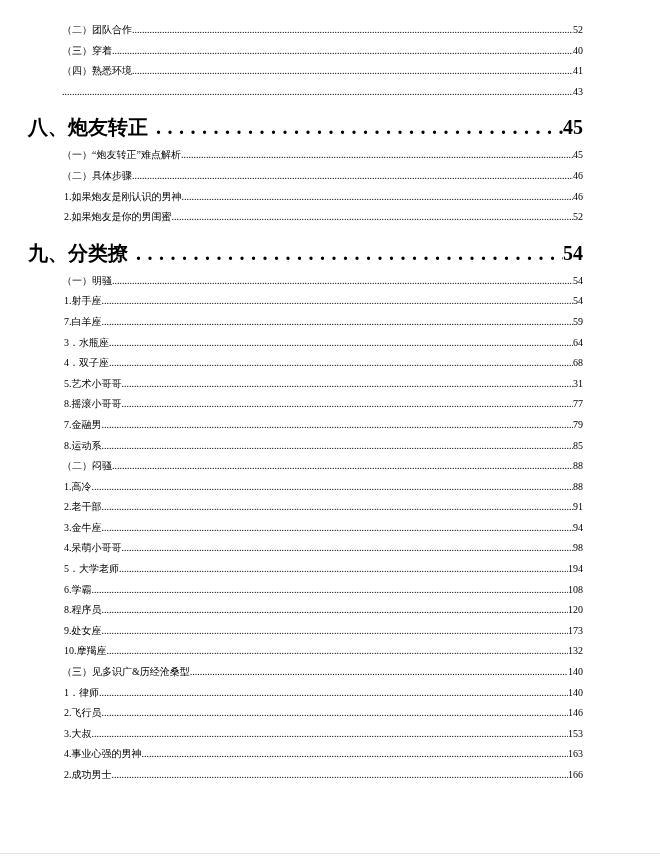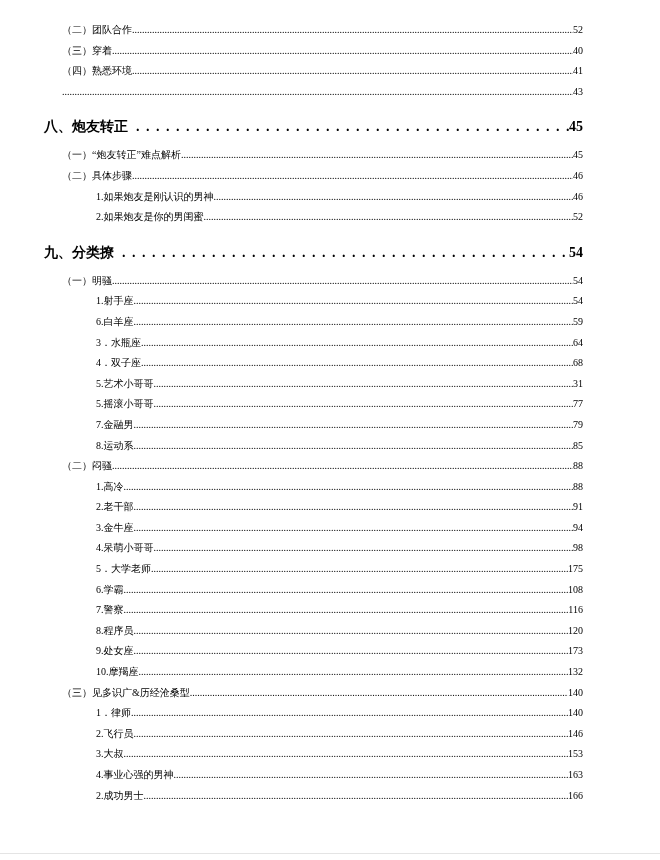--- a/index.html
+++ b/index.html
@@ -19,28 +19,28 @@
   }
   .row {
     display: flex;
     align-items: baseline;
     height: 20.6px;
     line-height: 20.6px;
     font-size: 10px;
     cursor: pointer;
   }
   .row.level2 { padding-left: 62px; }
-  .row.level3 { padding-left: 96px; }
+  .row.level3 { padding-left: 64px; }
   .row.level1 {
     padding-left: 28px;
-    font-size: 14px;
+    font-size: 20px;
     font-weight: bold;
     height: 26px;
     line-height: 26px;
-    margin: 12px 0 5px 16px;
+    margin: 12px 0 5px 0;
   }
   .title { white-space: nowrap; }
   .dots {
     flex: 1;
     overflow: hidden;
     white-space: nowrap;
   }
   .dots::after {
     content: "..................................................................................................................................................................................................................";
   }
@@ -116,41 +116,41 @@
         <span class="title">（一）明骚</span>
         <span class="dots"></span>
         <span class="page">54</span>
       </div>
       <div class="row level3">
         <span class="title">1.射手座</span>
         <span class="dots"></span>
         <span class="page">54</span>
       </div>
       <div class="row level3">
-        <span class="title">6.白羊座</span>
+        <span class="title">7.白羊座</span>
         <span class="dots"></span>
         <span class="page">59</span>
       </div>
       <div class="row level3">
         <span class="title">3．水瓶座</span>
         <span class="dots"></span>
         <span class="page">64</span>
       </div>
       <div class="row level3">
         <span class="title">4．双子座</span>
         <span class="dots"></span>
         <span class="page">68</span>
       </div>
       <div class="row level3">
         <span class="title">5.艺术小哥哥</span>
         <span class="dots"></span>
         <span class="page">31</span>
       </div>
       <div class="row level3">
-        <span class="title">5.摇滚小哥哥</span>
+        <span class="title">8.摇滚小哥哥</span>
         <span class="dots"></span>
         <span class="page">77</span>
       </div>
       <div class="row level3">
         <span class="title">7.金融男</span>
         <span class="dots"></span>
         <span class="page">79</span>
       </div>
       <div class="row level3">
         <span class="title">8.运动系</span>
@@ -178,31 +178,26 @@
         <span class="page">94</span>
       </div>
       <div class="row level3">
         <span class="title">4.呆萌小哥哥</span>
         <span class="dots"></span>
         <span class="page">98</span>
       </div>
       <div class="row level3">
         <span class="title">5．大学老师</span>
         <span class="dots"></span>
-        <span class="page">175</span>
+        <span class="page">194</span>
       </div>
       <div class="row level3">
         <span class="title">6.学霸</span>
         <span class="dots"></span>
         <span class="page">108</span>
-      </div>
-      <div class="row level3">
-        <span class="title">7.警察</span>
-        <span class="dots"></span>
-        <span class="page">116</span>
       </div>
       <div class="row level3">
         <span class="title">8.程序员</span>
         <span class="dots"></span>
         <span class="page">120</span>
       </div>
       <div class="row level3">
         <span class="title">9.处女座</span>
         <span class="dots"></span>
         <span class="page">173</span>

